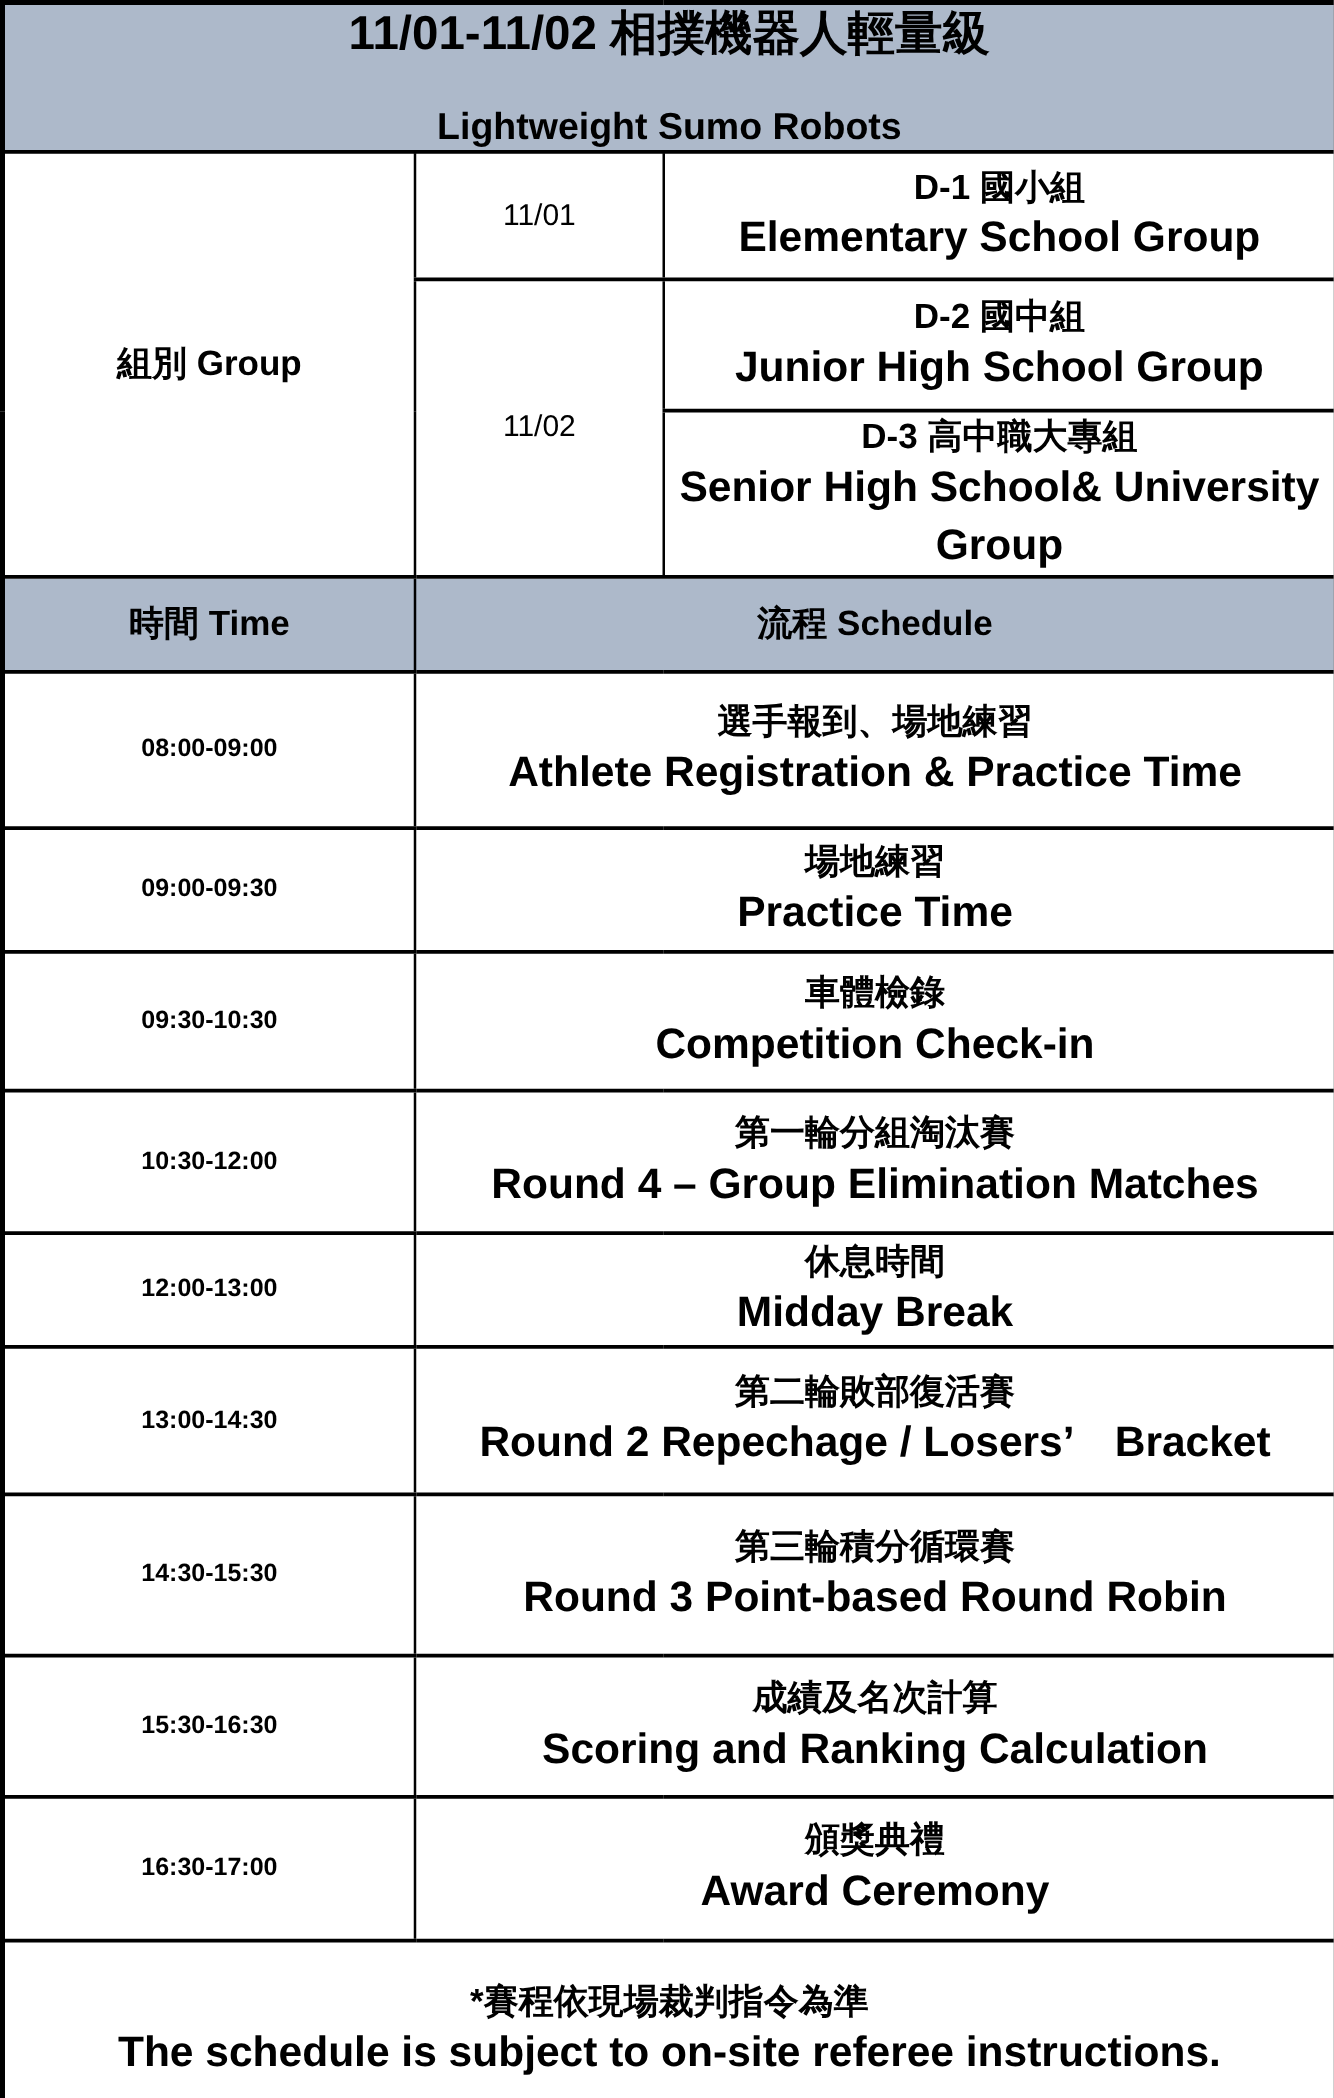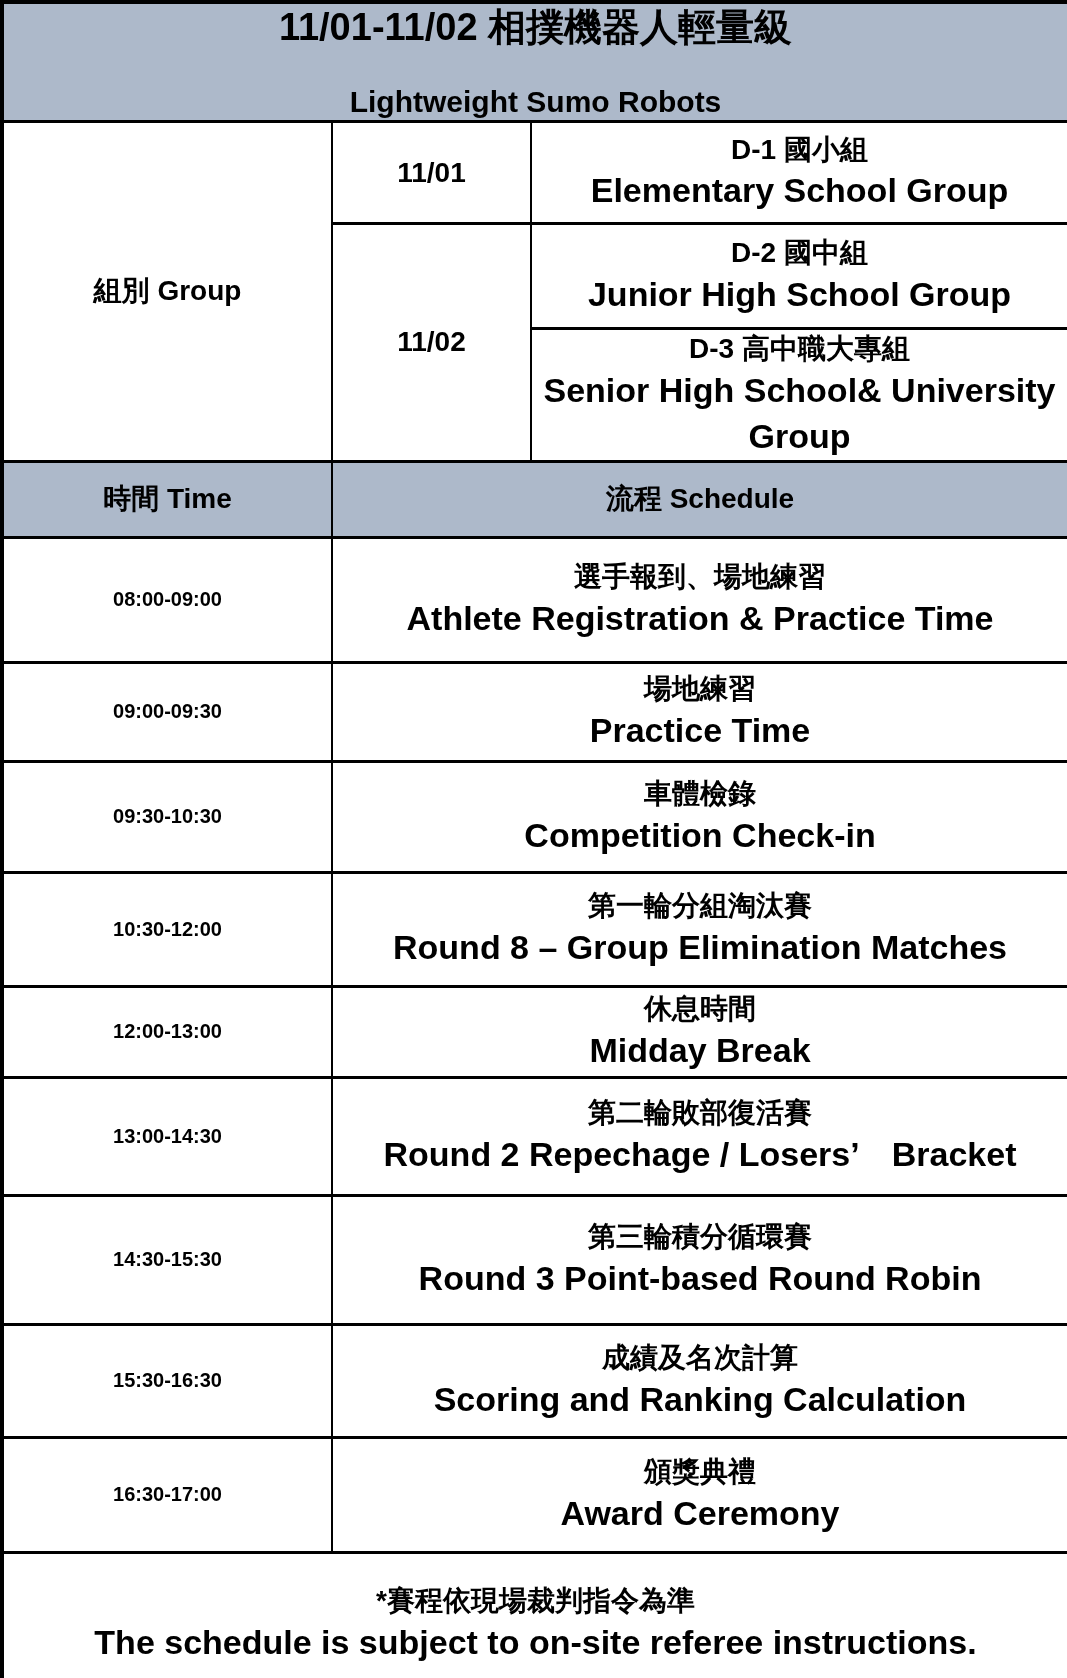--- a/index.html
+++ b/index.html
@@ -26,21 +26,21 @@
     padding: 0 8px;
     overflow: hidden;
   }
   .hdr-bg { background: #adb9ca; }
   .title-zh { font-size: 38px; font-weight: 700; line-height: 1.25; }
   .title-en { font-size: 30px; font-weight: 600; line-height: 1.25; margin-top: 31px; }
   .zh { font-size: 28px; font-weight: 600; line-height: 1.35; }
   .en { font-size: 34px; font-weight: 700; line-height: 1.35; white-space: pre-line; }
   .hcell { font-size: 28px; font-weight: 700; }
   .tcell { font-size: 20px; font-weight: 600; }
-  .dcell { font-size: 28px; font-weight: 700; }
+  .dcell { font-size: 24px; font-weight: 400; }
 </style>
 </head>
 <body>
 
 <table class="sched">
   <colgroup>
     <col style="width:330px">
     <col style="width:199px">
     <col style="width:538px">
   </colgroup>
@@ -99,21 +99,21 @@
     <td class="tcell">09:30-10:30</td>
     <td colspan="2">
       <div class="zh">車體檢錄</div>
       <div class="en">Competition Check-in</div>
     </td>
   </tr>
   <tr style="height:114px">
     <td class="tcell">10:30-12:00</td>
     <td colspan="2">
       <div class="zh">第一輪分組淘汰賽</div>
-      <div class="en">Round 8 – Group Elimination Matches</div>
+      <div class="en">Round 4 – Group Elimination Matches</div>
     </td>
   </tr>
   <tr style="height:91px">
     <td class="tcell">12:00-13:00</td>
     <td colspan="2">
       <div class="zh">休息時間</div>
       <div class="en">Midday Break</div>
     </td>
   </tr>
   <tr style="height:118px">

